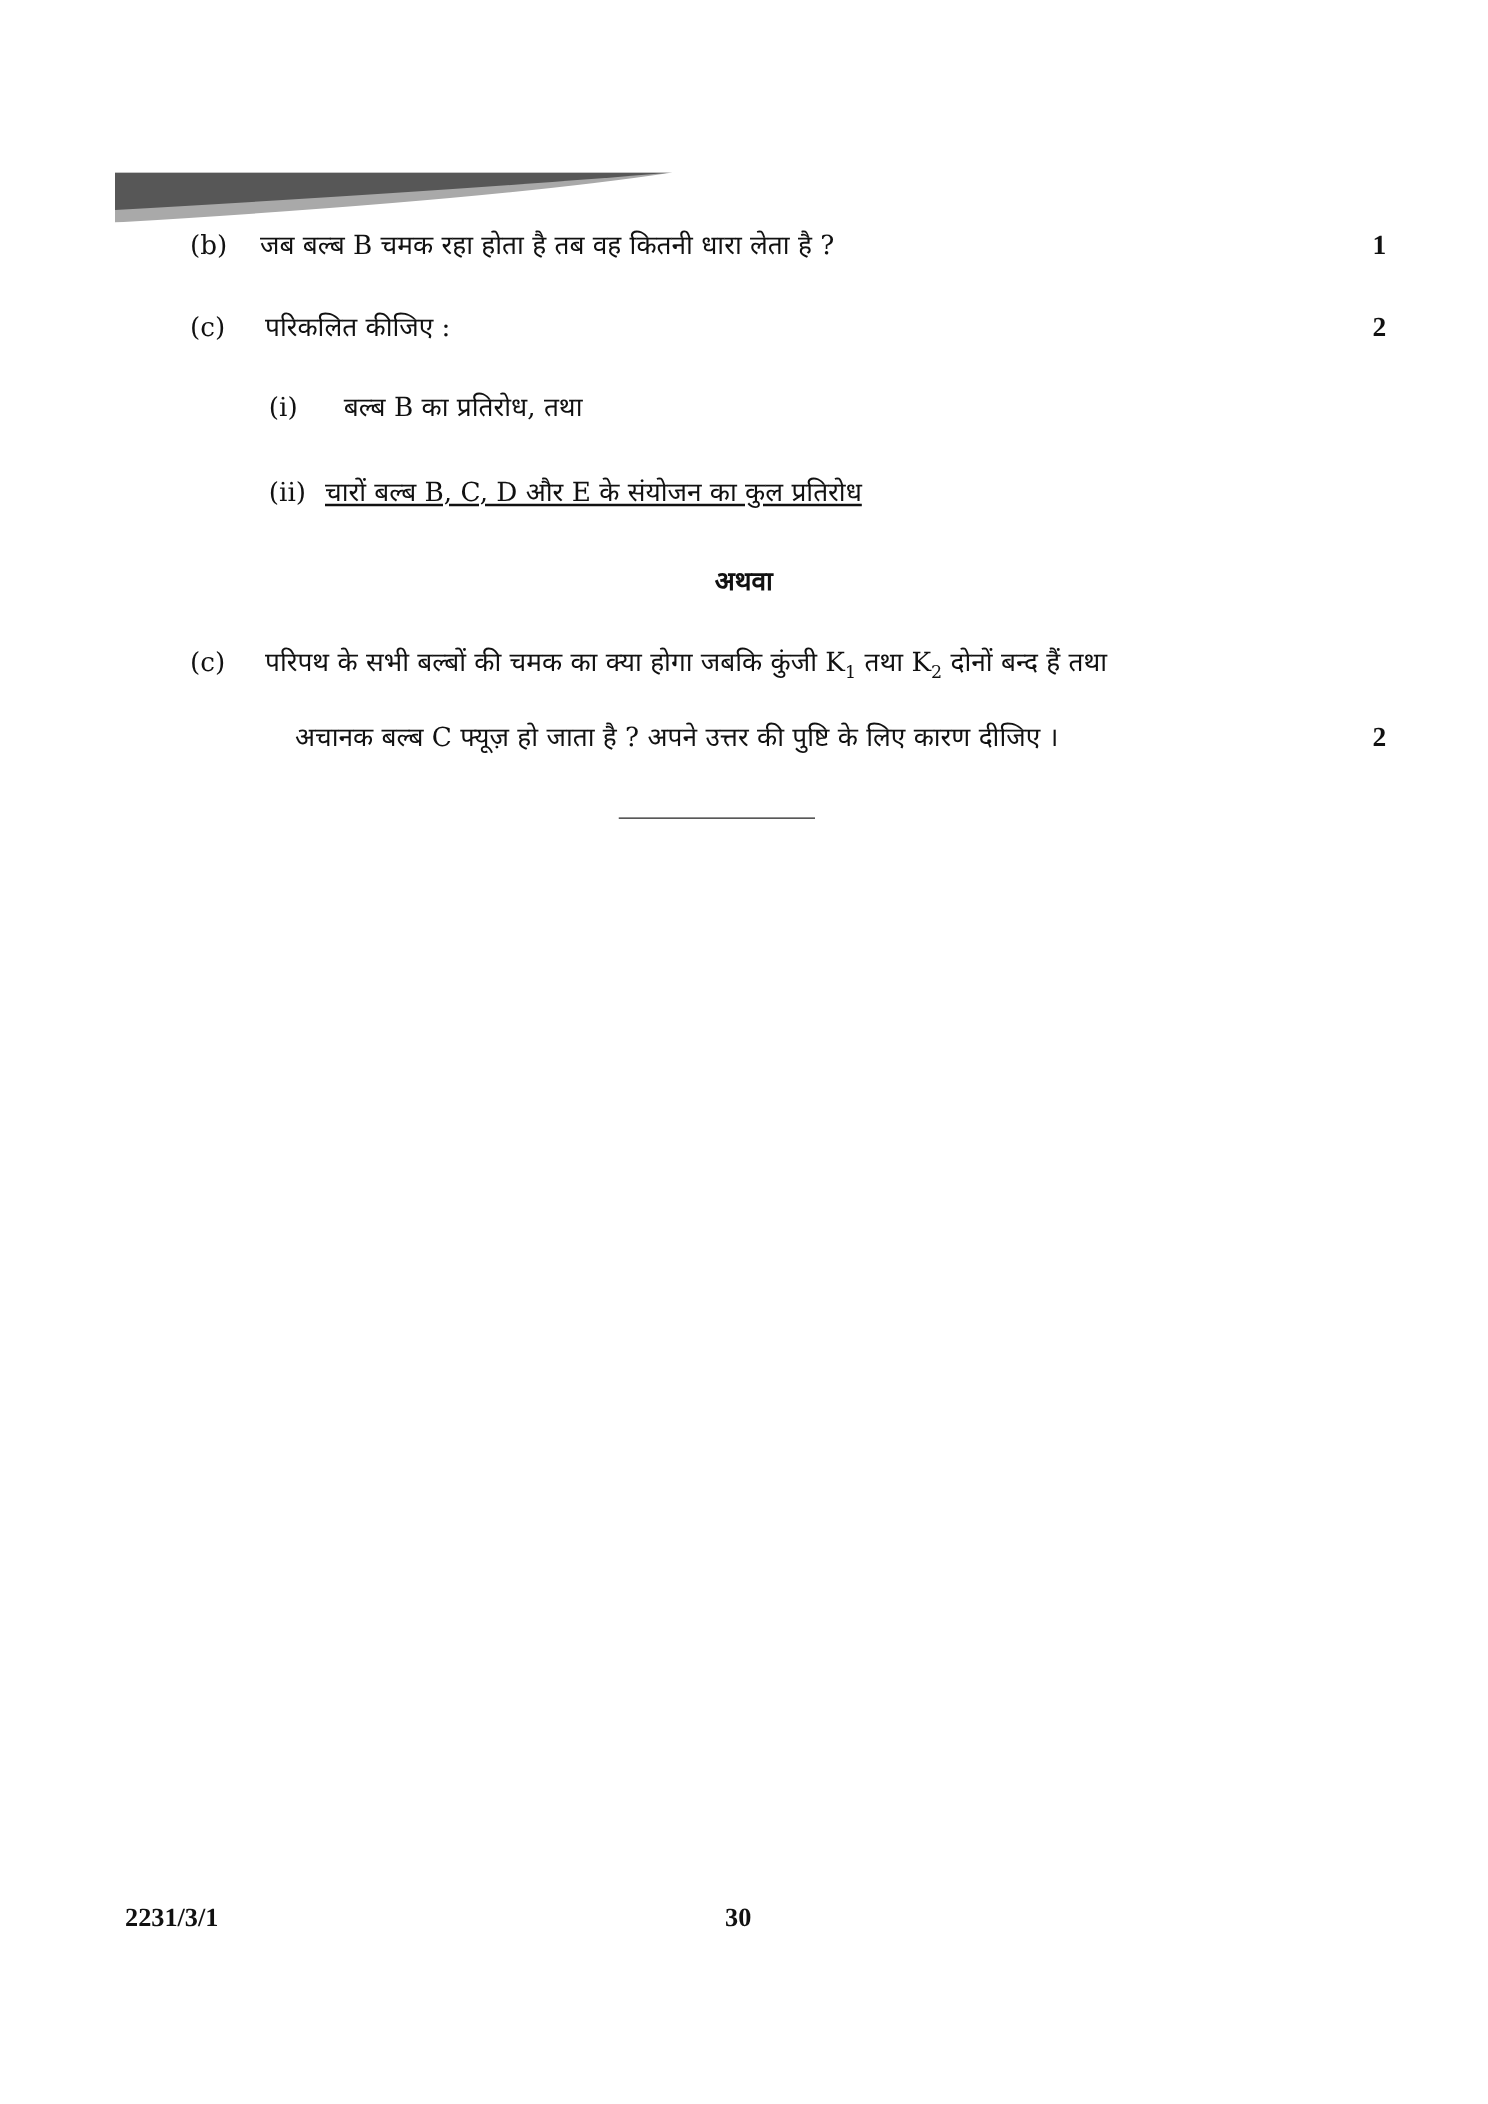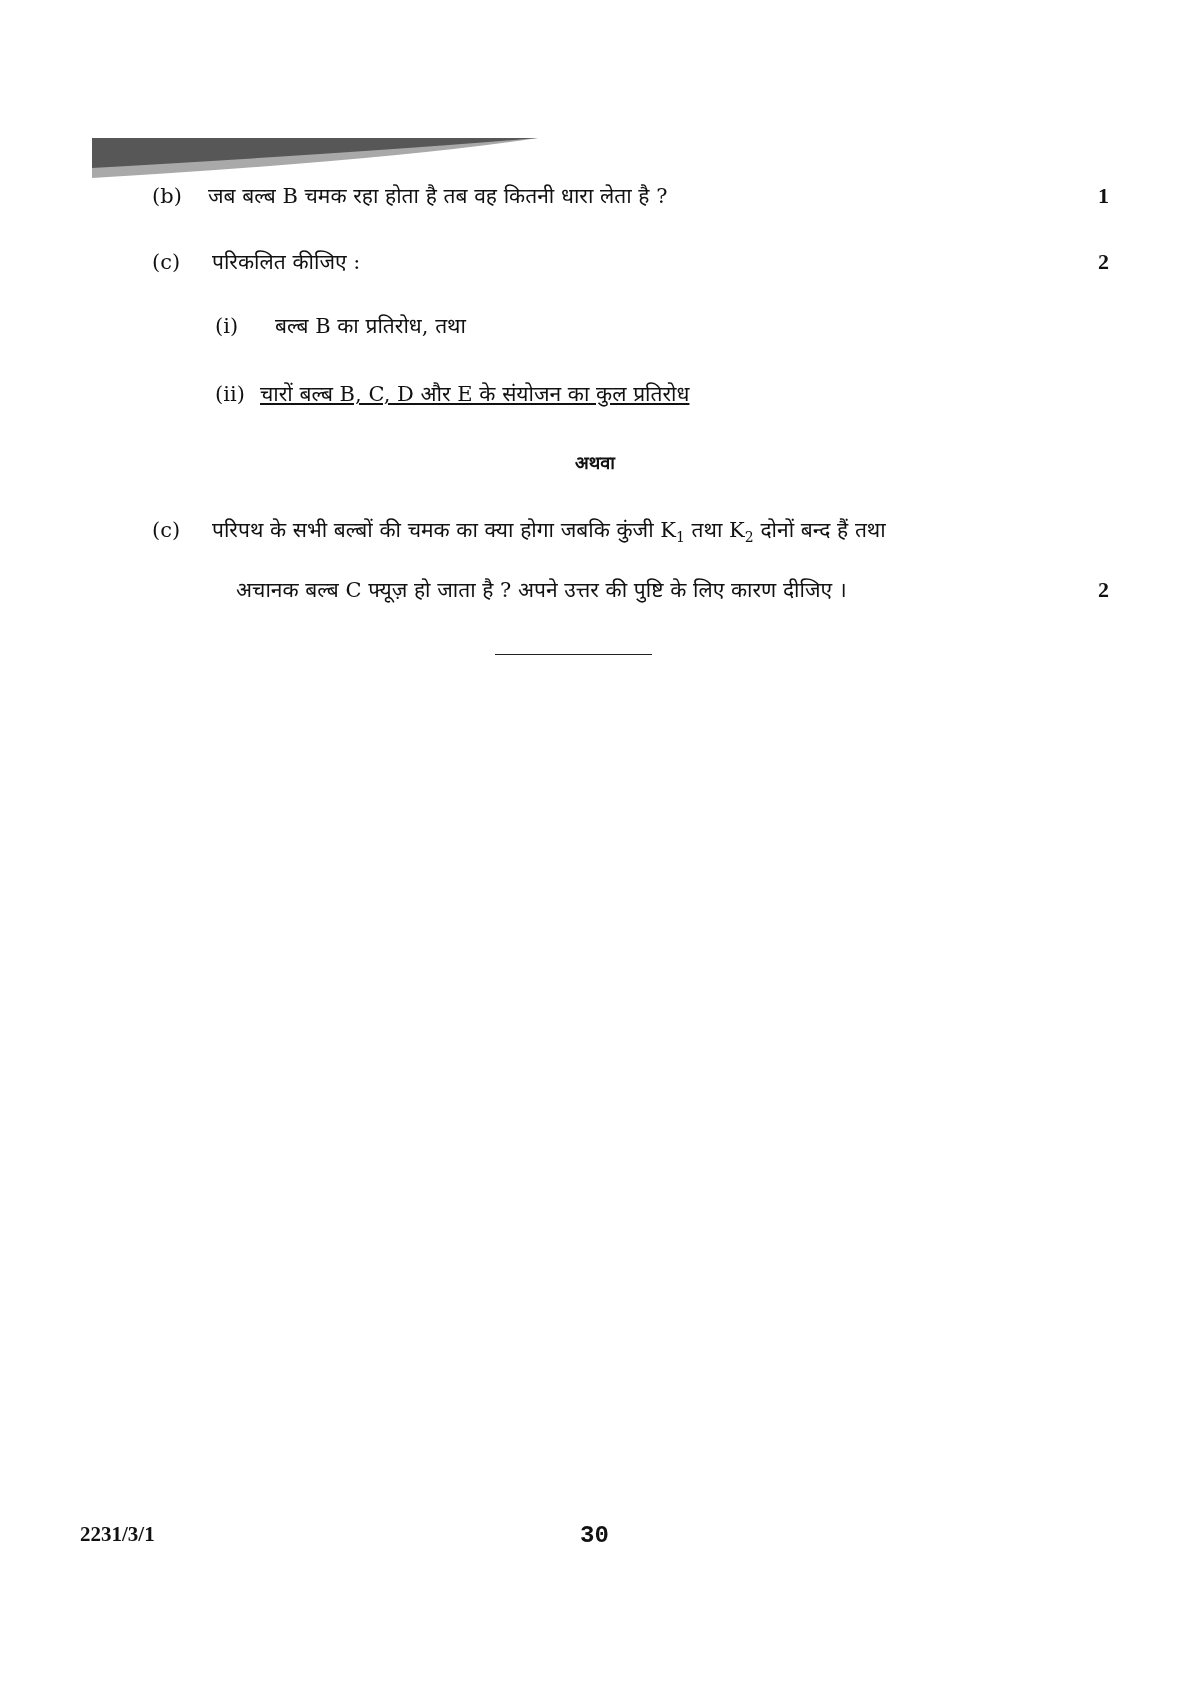--- a/index.html
+++ b/index.html
@@ -6,24 +6,24 @@
     body {
       width: 1190px; height: 1683px; position: relative; overflow: hidden;
       font-family: "DejaVu Serif", "Liberation Serif", serif;
       color: #111;
     }
     .header-bar { position: absolute; left: 92px; top: 138px; width: 446px; height: 40px; }
     .row { position: absolute; font-size: 21px; line-height: 28px; white-space: nowrap; }
     .label { position: absolute; }
     .text { position: absolute; }
     .marks { position: absolute; left: 1098px; font-weight: bold; font-family: "Liberation Serif", serif; font-size: 22px; }
-    .or-heading { position: absolute; left: 0; width: 1190px; text-align: center; top: 450px; font-weight: bold; font-size: 18px; }
+    .or-heading { position: absolute; left: 0; width: 1190px; text-align: center; top: 450px; font-weight: bold; font-size: 21px; }
     .rule { position: absolute; left: 495px; top: 654px; width: 157px; height: 0; border-top: 1.5px solid #222; }
-    .footer-code { position: absolute; left: 80px; top: 1522px; font-weight: bold; font-size: 21px; font-family: "Liberation Serif", serif; }
-    .footer-page { position: absolute; left: 580px; top: 1522px; font-weight: bold; font-size: 24px; font-family: Liberation Mono, monospace; }
+    .footer-code { position: absolute; left: 100px; top: 1522px; font-weight: bold; font-size: 21px; font-family: "Liberation Serif", serif; }
+    .footer-page { position: absolute; left: 580px; top: 1522px; font-weight: bold; font-size: 21px; font-family: Liberation Serif, serif; }
     sub { font-size: 14px; }
   </style>
 </head>
 <body>
 
 <svg class="header-bar" viewBox="0 0 446 40" preserveAspectRatio="none">
   <path d="M0,0 L446,0 Q300,22 0,40 Z" fill="#a9a9a9"></path>
   <path d="M0,0 L446,0 Q280,14 0,30 Z" fill="#575757"></path>
 </svg>
 

